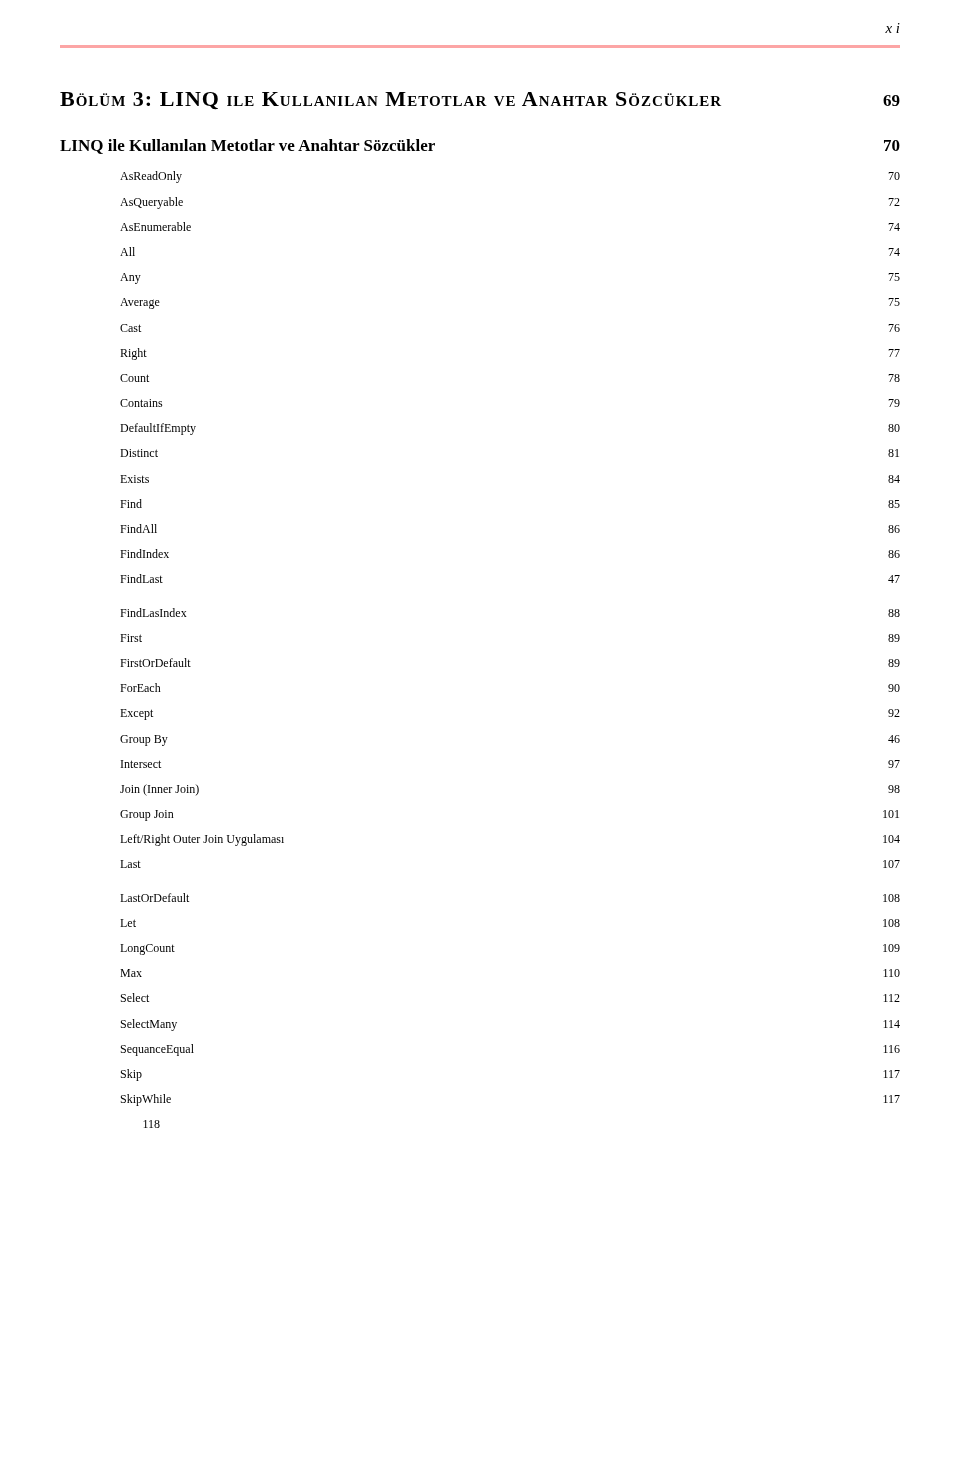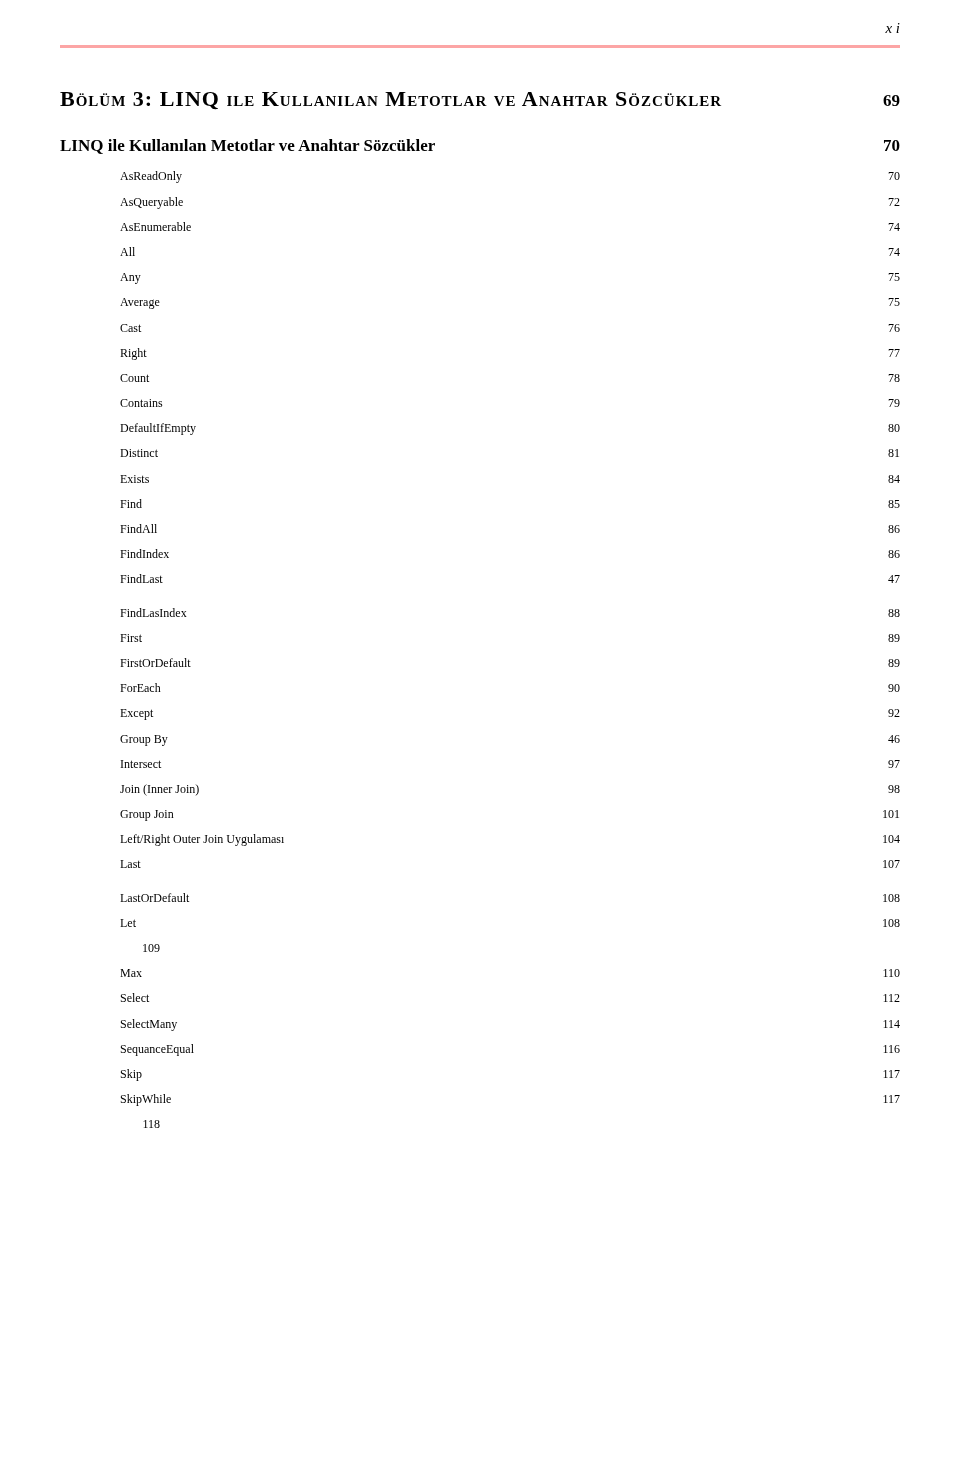--- a/index.html
+++ b/index.html
@@ -217,20 +217,21 @@
       <div class="section-gap"></div>
       <div class="toc-entry sub-entry">
         <span class="entry-label">LastOrDefault</span>
         <span class="entry-page">108</span>
       </div>
       <div class="toc-entry sub-entry">
         <span class="entry-label">Let</span>
         <span class="entry-page">108</span>
       </div>
       <div class="toc-entry sub-entry">
+        <span class="entry-label">LongCount</span>
         <span class="entry-page">109</span>
       </div>
       <div class="toc-entry sub-entry">
         <span class="entry-label">Max</span>
         <span class="entry-page">110</span>
       </div>
       <div class="toc-entry sub-entry">
         <span class="entry-label">Select</span>
         <span class="entry-page">112</span>
       </div>

